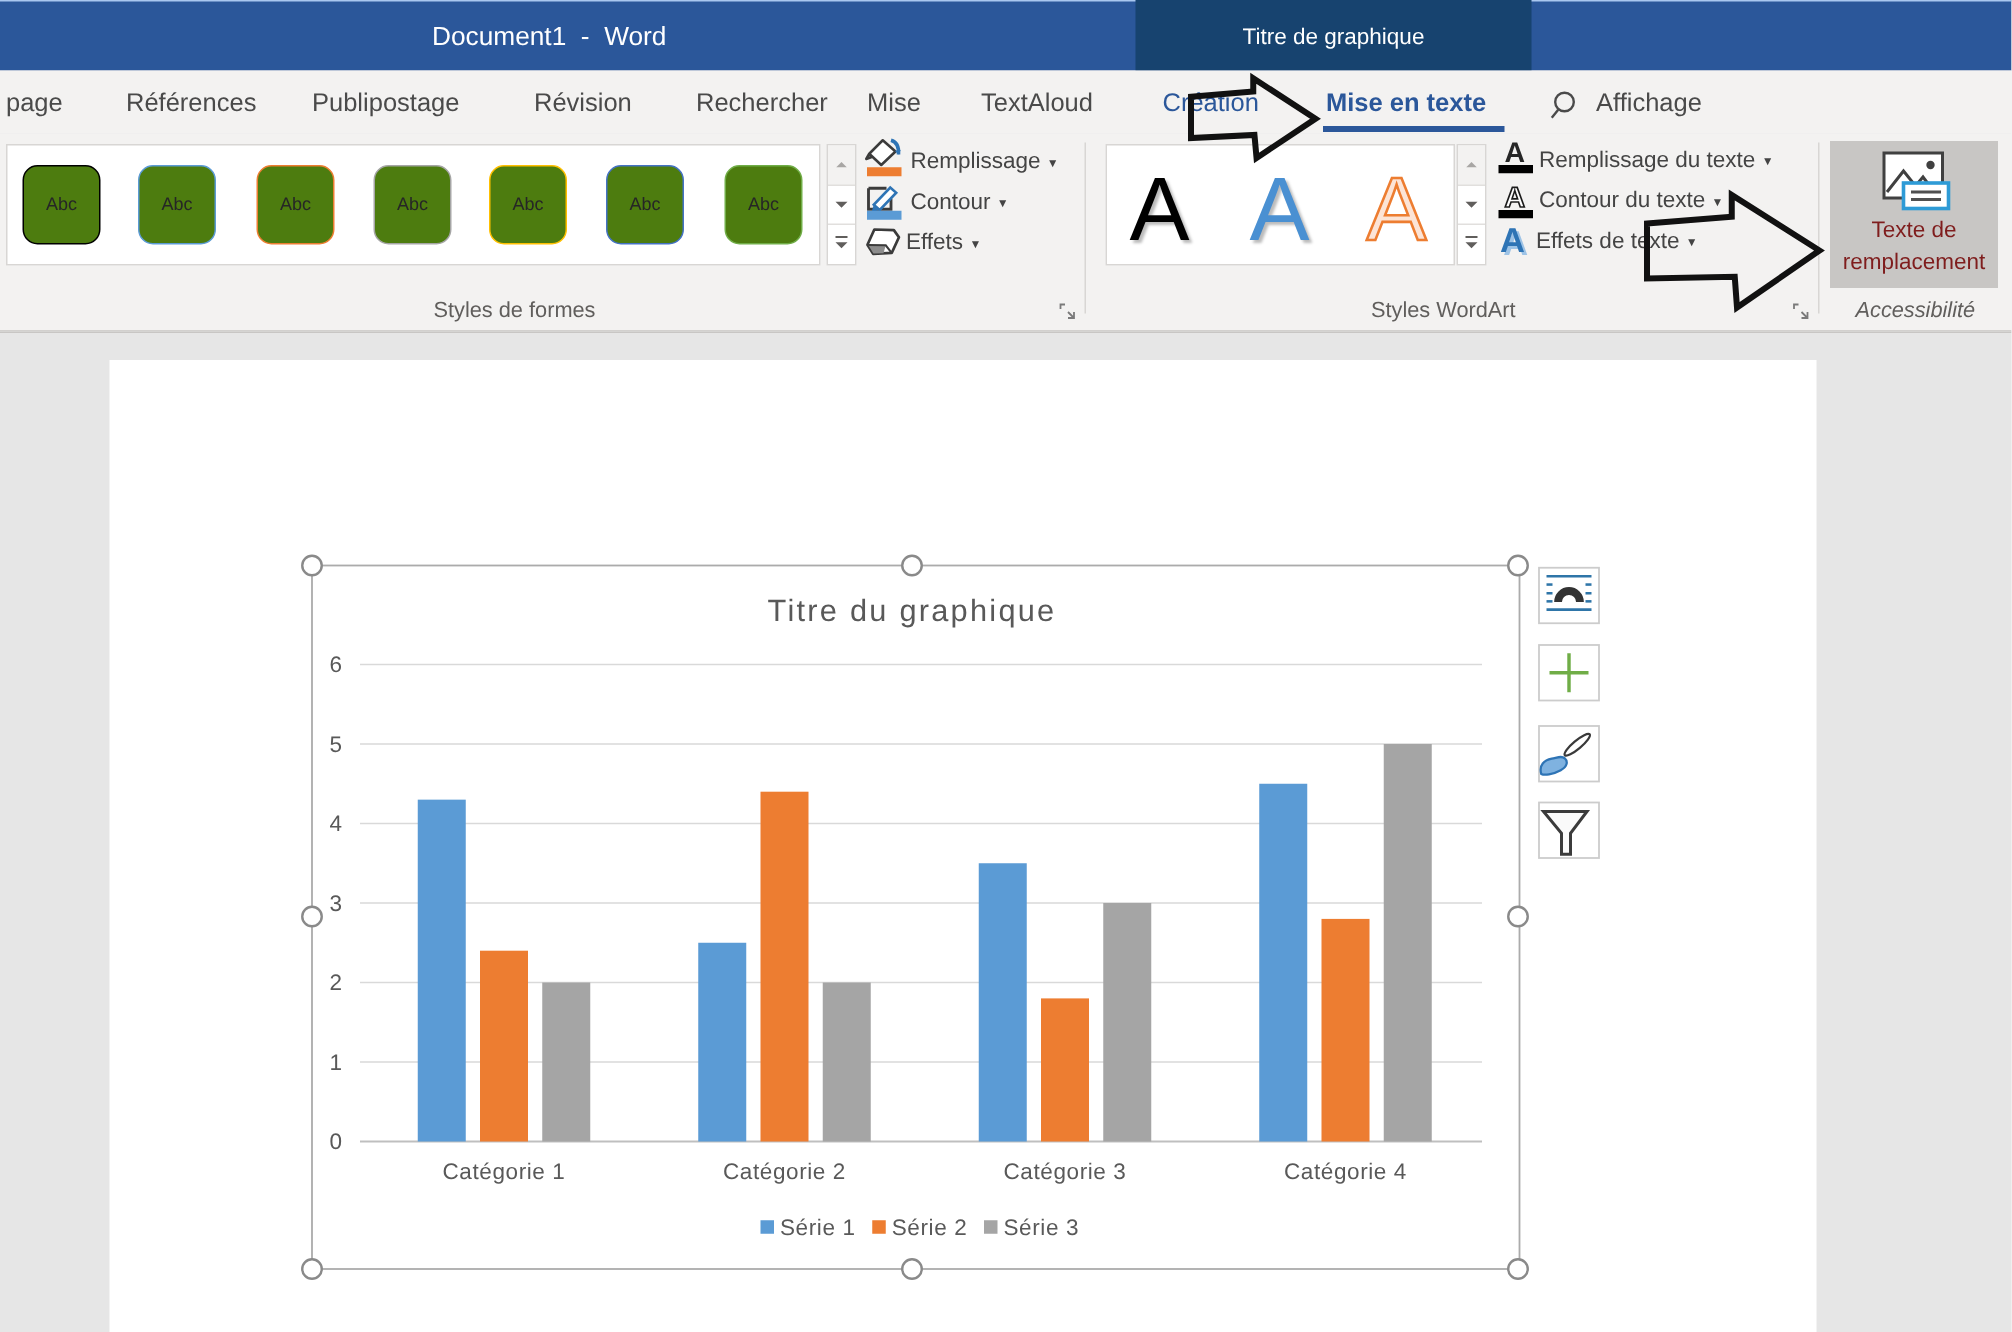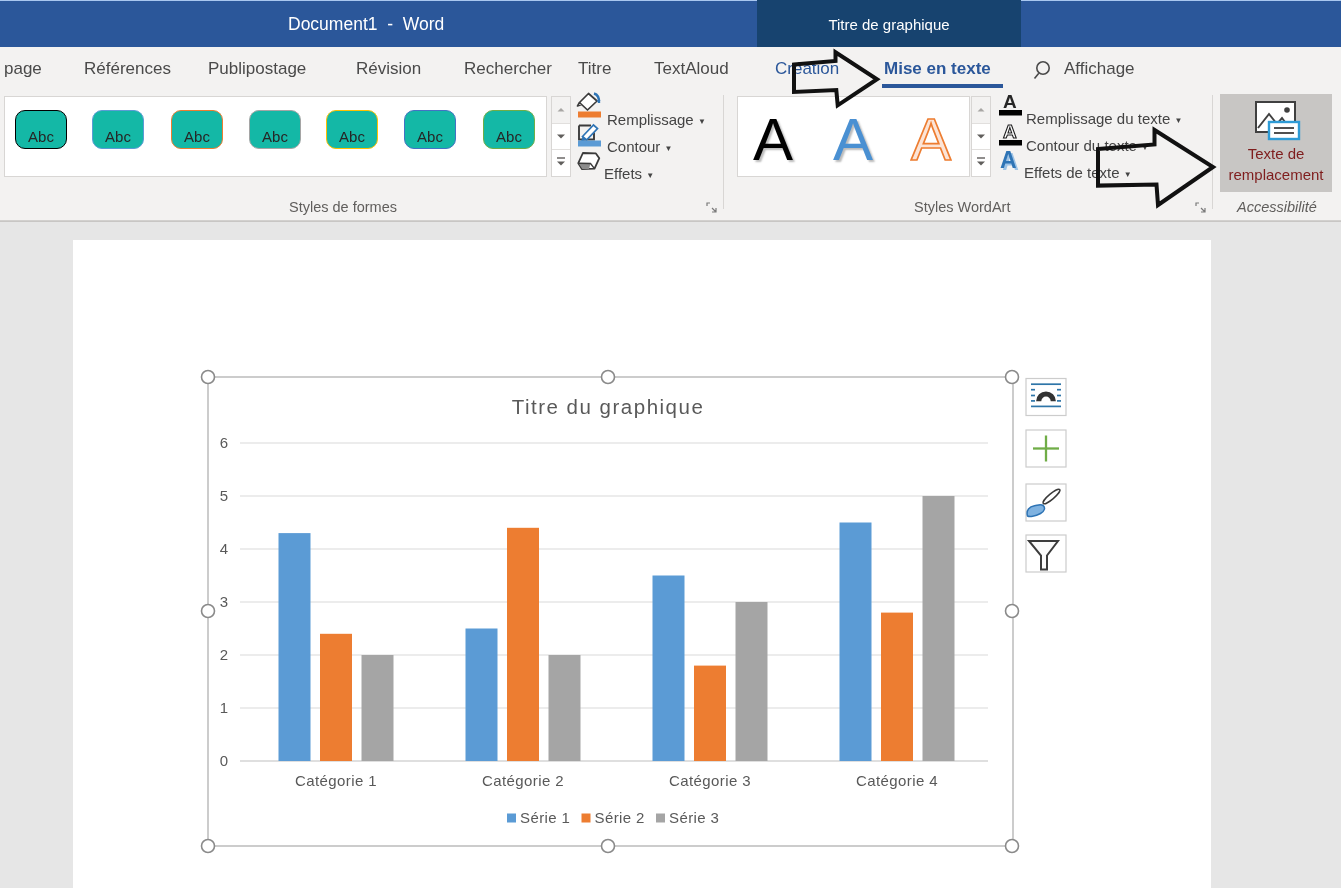--- a/index.html
+++ b/index.html
@@ -17,23 +17,23 @@
   .tab{position:absolute;top:12px;font-size:17px;color:#4a4a4a;white-space:nowrap;}
   .tabblue{color:#2b579a;}
   #underline{left:882px;top:37px;width:121px;height:4px;background:#2b579a;position:absolute;}
   
   #ribbon{left:0;top:89px;width:1341px;height:131px;background:#f3f2f1;
           border-bottom:1px solid #d2d0ce;}
   .gallery{position:absolute;top:7px;height:81px;background:#fff;border:1px solid #d8d6d4;box-sizing:border-box;}
   .gstrip{position:absolute;top:7px;width:20px;height:81px;background:#fff;border:1px solid #d8d6d4;box-sizing:border-box;}
   .gcell{position:absolute;left:0;width:18px;height:26px;border-bottom:1px solid #e1dfdd;
          text-align:center;color:#605e5c;}
-  .abc{position:absolute;top:21px;width:52px;height:39px;border-radius:10px;background:#14b8a6;
-       box-sizing:border-box;text-align:center;line-height:51px;font-size:15px;color:#262626;}
-  .rlabel{position:absolute;font-size:15px;color:#444;white-space:nowrap;margin-top:12px;}
+  .abc{position:absolute;top:21px;width:52px;height:53px;border-radius:10px;background:#4d7c0f;
+       box-sizing:border-box;text-align:center;line-height:51px;font-size:12px;color:#262626;}
+  .rlabel{position:absolute;font-size:15px;color:#444;white-space:nowrap;}
   .caret{font-size:8px;color:#444;position:relative;top:-1px;}
   .grplabel{position:absolute;top:110px;font-size:14.5px;color:#605e5c;white-space:nowrap;}
   .vsep{position:absolute;top:6px;width:1px;height:114px;background:#d8d6d4;}
   
   #docarea{left:0;top:221px;width:1341px;height:667px;background:#e6e6e6;border-top:1px solid #c8c6c4;}
   #page{left:73px;top:240px;width:1138px;height:648px;background:#fff;}
 </style>
 </head>
 <body>
 
@@ -41,21 +41,21 @@
   <div class="abs" style="left:0;top:0;width:1341px;height:1px;background:#a9c7f0;"></div>
   <div class="abs" id="ctxtab">Titre de graphique</div>
   <div class="abs" id="doctitle">Document1&nbsp;&nbsp;-&nbsp;&nbsp;Word</div>
 
   <div class="abs" id="tabrow">
     <span class="tab" style="left:4px">page</span>
     <span class="tab" style="left:84px">Références</span>
     <span class="tab" style="left:208px">Publipostage</span>
     <span class="tab" style="left:356px">Révision</span>
     <span class="tab" style="left:464px">Rechercher</span>
-    <span class="tab" style="left:578px">Titre</span>
+    <span class="tab" style="left:578px">Mise</span>
     <span class="tab" style="left:654px">TextAloud</span>
     <span class="tab tabblue" style="left:775px">Création</span>
     <span class="tab tabblue" style="left:884px;font-weight:bold;">Mise en texte</span>
     <span class="tab" style="left:1064px">Affichage</span>
     <div id="underline"></div>
     <svg class="abs" style="left:1032px;top:11px" width="24" height="24" viewBox="0 0 24 24">
       <circle cx="11" cy="10" r="6.2" fill="none" stroke="#4a4a4a" stroke-width="1.6"></circle>
       <line x1="6.8" y1="15.2" x2="2.5" y2="20.5" stroke="#4a4a4a" stroke-width="1.6"></line>
     </svg>
   </div>

